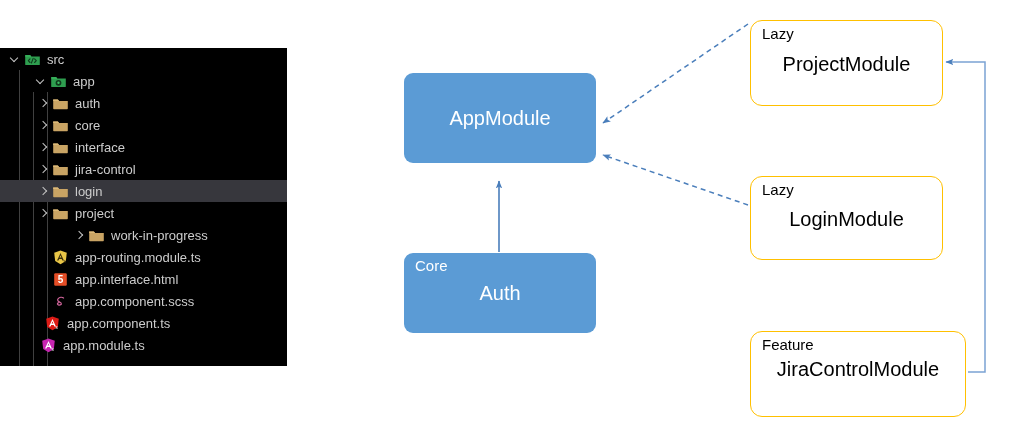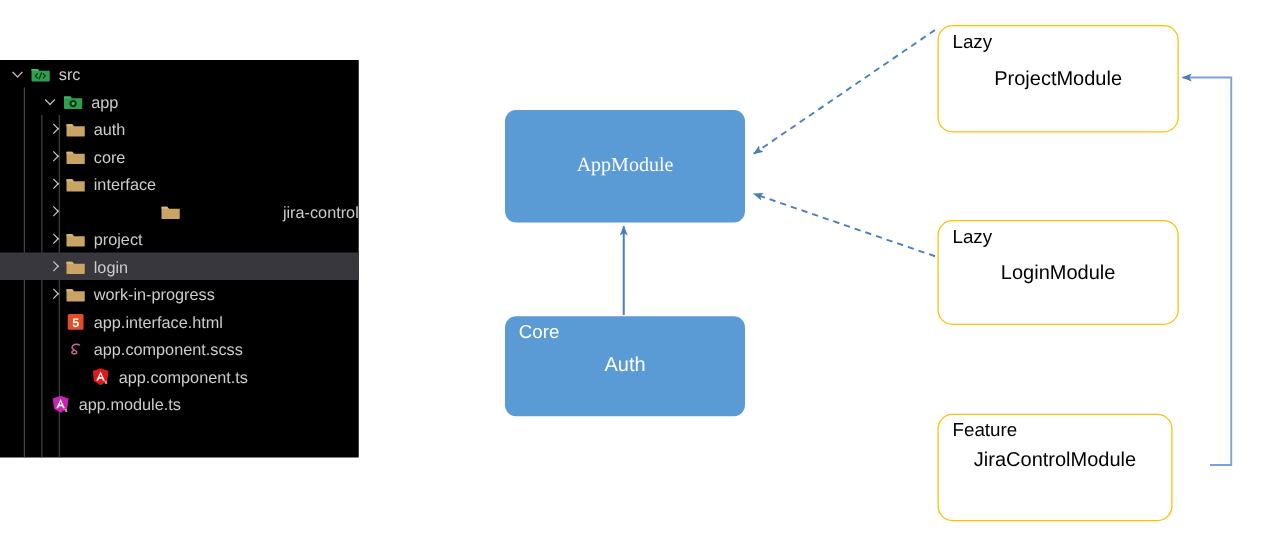--- a/index.html
+++ b/index.html
@@ -98,21 +98,21 @@
     left:11px; top:6px;
     font-size:15px;
     line-height:14px;
   }
   .node.blue .tag{ color:#ffffff; }
   .node.outlined .tag{ color:#000000; }
   .node .title{
     position:absolute;
     left:0;right:0;
     text-align:center;
-    font-size:16px;
+    font-size:20px;
     line-height:26px;
   }
   .node.blue .title{ color:#ffffff; }
   .node.outlined .title{ color:#000000; }
 
   svg#edges{
     position:absolute;
     left:0;top:0;
     width:731px;height:442px;
     overflow:visible;
@@ -173,80 +173,91 @@
     <div class="tree-row" style="padding-left: 36px; text-align: right;">
       <span class="chev "></span>
       <span class="icon">
         <svg width="17" height="17" viewBox="0 0 17 17">
           <path d="M1.2 4.4 h4.6 l1.3 1.5 h8.7 v7.6 a0.7 0.7 0 0 1 -0.7 0.7 h-13.2 a0.7 0.7 0 0 1 -0.7 -0.7 z" fill="#c9a464"></path>
           <path d="M1.2 4.4 h4.6 l1.3 1.5 h-5.9 z" fill="#dcb978"></path>
         </svg>
       </span>
       <span class="label folder">interface</span>
     </div>
-    <div class="tree-row" style="padding-left: 36px; justify-content: space-between;">
+    <div class="tree-row" style="padding-left: 36px;">
       <span class="chev "></span>
       <span class="icon">
         <svg width="17" height="17" viewBox="0 0 17 17">
           <path d="M1.2 4.4 h4.6 l1.3 1.5 h8.7 v7.6 a0.7 0.7 0 0 1 -0.7 0.7 h-13.2 a0.7 0.7 0 0 1 -0.7 -0.7 z" fill="#c9a464"></path>
           <path d="M1.2 4.4 h4.6 l1.3 1.5 h-5.9 z" fill="#dcb978"></path>
         </svg>
       </span>
       <span class="label folder">jira-control</span>
     </div>
+    <div class="tree-row selected" style="padding-left: 36px;">
+      <span class="chev "></span>
+      <span class="icon">
+        <svg width="17" height="17" viewBox="0 0 17 17">
+          <path d="M1.2 4.4 h4.6 l1.3 1.5 h8.7 v7.6 a0.7 0.7 0 0 1 -0.7 0.7 h-13.2 a0.7 0.7 0 0 1 -0.7 -0.7 z" fill="#c9a464"></path>
+          <path d="M1.2 4.4 h4.6 l1.3 1.5 h-5.9 z" fill="#dcb978"></path>
+        </svg>
+      </span>
+      <span class="label folder">login</span>
+    </div>
     <div class="tree-row" style="padding-left: 36px;">
       <span class="chev "></span>
       <span class="icon">
         <svg width="17" height="17" viewBox="0 0 17 17">
           <path d="M1.2 4.4 h4.6 l1.3 1.5 h8.7 v7.6 a0.7 0.7 0 0 1 -0.7 0.7 h-13.2 a0.7 0.7 0 0 1 -0.7 -0.7 z" fill="#c9a464"></path>
           <path d="M1.2 4.4 h4.6 l1.3 1.5 h-5.9 z" fill="#dcb978"></path>
         </svg>
       </span>
       <span class="label folder">project</span>
     </div>
-    <div class="tree-row selected" style="padding-left: 36px;">
-      <span class="chev "></span>
-      <span class="icon">
-        <svg width="17" height="17" viewBox="0 0 17 17">
-          <path d="M1.2 4.4 h4.6 l1.3 1.5 h8.7 v7.6 a0.7 0.7 0 0 1 -0.7 0.7 h-13.2 a0.7 0.7 0 0 1 -0.7 -0.7 z" fill="#c9a464"></path>
-          <path d="M1.2 4.4 h4.6 l1.3 1.5 h-5.9 z" fill="#dcb978"></path>
-        </svg>
-      </span>
-      <span class="label folder">login</span>
-    </div>
-    <div class="tree-row" style="padding-left: 36px;">
+    <div class="tree-row" style="padding-left: 56px; margin-left: 16px;">
       <span class="chev "></span>
       <span class="icon">
         <svg width="17" height="17" viewBox="0 0 17 17">
           <path d="M1.2 4.4 h4.6 l1.3 1.5 h8.7 v7.6 a0.7 0.7 0 0 1 -0.7 0.7 h-13.2 a0.7 0.7 0 0 1 -0.7 -0.7 z" fill="#c9a464"></path>
           <path d="M1.2 4.4 h4.6 l1.3 1.5 h-5.9 z" fill="#dcb978"></path>
         </svg>
       </span>
       <span class="label folder">work-in-progress</span>
+    </div>
+    <div class="tree-row" style="padding-left: 36px;">
+      <span class="chev none"></span>
+      <span class="icon">
+        <svg width="17" height="17" viewBox="0 0 17 17">
+          <path d="M8.5 1.6 L14.8 3.8 L13.8 12.0 L8.5 15.2 L3.2 12.0 L2.2 3.8 Z" fill="#e8c547"></path>
+          <path d="M8.5 4.1 L11.9 11.6 h-1.5 l-0.7 -1.7 h-2.5 l-0.7 1.7 h-1.5 z M8.5 6.4 L7.6 8.6 h1.8 z" fill="#3b2f0b"></path>
+          <text x="11.5" y="14.3" font-size="4.6" fill="#3b2f0b" font-family="sans-serif">s</text>
+        </svg>
+      </span>
+      <span class="label file">app-routing.module.ts</span>
     </div>
     <div class="tree-row" style="padding-left: 36px;">
       <span class="chev none"></span>
       <span class="icon">
         <svg width="17" height="17" viewBox="0 0 17 17">
           <rect x="2.2" y="2.2" width="12.6" height="12.6" rx="1.2" fill="#e44d26"></rect>
           <text x="8.5" y="12.4" font-size="10" font-weight="bold" fill="#ffffff" text-anchor="middle" font-family="sans-serif">5</text>
         </svg>
       </span>
       <span class="label file">app.interface.html</span>
     </div>
     <div class="tree-row" style="padding-left: 36px; text-align: right;">
       <span class="chev none"></span>
       <span class="icon">
         <svg width="17" height="17" viewBox="0 0 17 17">
           <path d="M11.6 5.0 c-1.6 -1.1 -4.2 -0.7 -5.4 0.6 c-1.2 1.3 -0.3 2.6 1.1 3.3 c1.4 0.7 2.4 1.2 2.1 2.1 c-0.3 0.9 -1.9 1.3 -3.0 0.9 c-0.9 -0.3 -1.1 -1.0 -0.8 -1.5 c0.3 -0.5 1.0 -0.7 1.0 -0.7" fill="none" stroke="#cf649a" stroke-width="1.2" stroke-linecap="round"></path>
         </svg>
       </span>
       <span class="label file">app.component.scss</span>
     </div>
-    <div class="tree-row" style="padding-left: 56px;">
+    <div class="tree-row" style="padding-left: 28px;">
       <span class="chev none"></span>
       <span class="icon">
         <svg width="17" height="17" viewBox="0 0 17 17">
           <path d="M8.5 1.6 L14.8 3.8 L13.8 12.0 L8.5 15.2 L3.2 12.0 L2.2 3.8 Z" fill="#dd1b16"></path>
           <path d="M8.5 4.1 L11.9 11.6 h-1.5 l-0.7 -1.7 h-2.5 l-0.7 1.7 h-1.5 z M8.5 6.4 L7.6 8.6 h1.8 z" fill="#ffffff"></path>
           <text x="11.5" y="14.3" font-size="4.6" fill="#ffffff" font-family="sans-serif">s</text>
         </svg>
       </span>
       <span class="label file">app.component.ts</span>
     </div>
@@ -275,32 +286,32 @@
     </defs>
 
     <path d="M 461,24 L 316,123" fill="none" stroke="#4a7ebb" stroke-width="1.5" stroke-dasharray="5,4" marker-end="url(#arrHead)"></path>
 
     <path d="M 461,205 L 316,155" fill="none" stroke="#4a7ebb" stroke-width="1.5" stroke-dasharray="5,4" marker-end="url(#arrHead)"></path>
 
     <path d="M 212,252 L 212,181" fill="none" stroke="#4a7ebb" stroke-width="1.6" marker-end="url(#arrHeadSolid)"></path>
 
     <path d="M 681,372 L 698,372 L 698,62 L 659,62" fill="none" stroke="#7ba3d4" stroke-width="1.5" marker-end="url(#arrHeadSolid)"></path>
   </svg>
-<div class="node blue" style="left: 117px; top: 88px; width: 192px; height: 90px; font-family: Liberation Serif, serif;">
+<div class="node blue" style="left: 117px; top: 73px; width: 192px; height: 90px;">
       <div class="title" style="top: 32px;">AppModule</div>
     </div>
     <div class="node blue" style="left: 117px; top: 253px; width: 192px; height: 80px;">
       <div class="tag">Core</div>
       <div class="title" style="top: 27px;">Auth</div>
     </div>
     <div class="node outlined" style="left: 463px; top: 20px; width: 193px; height: 86px;">
       <div class="tag">Lazy</div>
       <div class="title" style="top: 30px;">ProjectModule</div>
     </div>
     <div class="node outlined" style="left: 463px; top: 176px; width: 193px; height: 84px;">
       <div class="tag">Lazy</div>
       <div class="title" style="top: 29px;">LoginModule</div>
     </div>
-    <div class="node outlined" style="left: 463px; top: 331px; width: 188px; height: 86px;">
+    <div class="node outlined" style="left: 463px; top: 331px; width: 216px; height: 86px;">
       <div class="tag">Feature</div>
       <div class="title" style="top: 24px;">JiraControlModule</div>
     </div>
   </div>
 
 </body></html>

